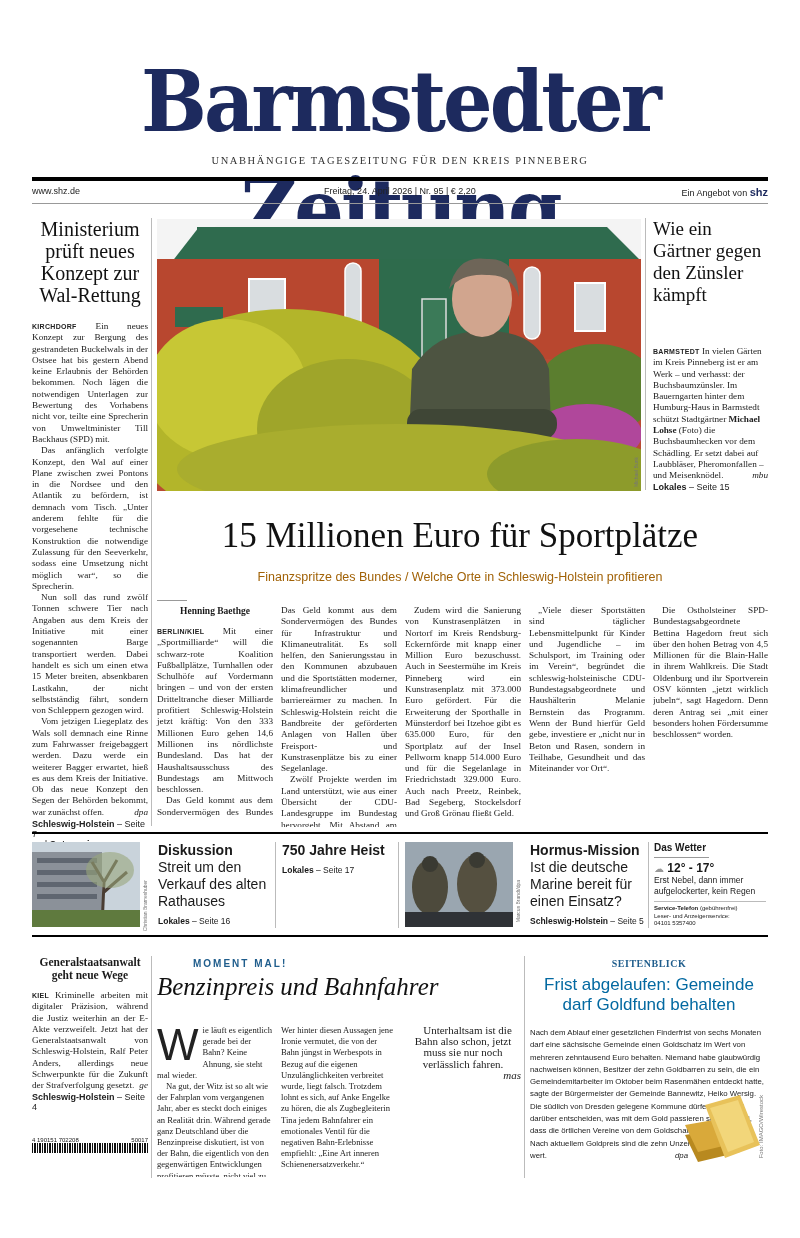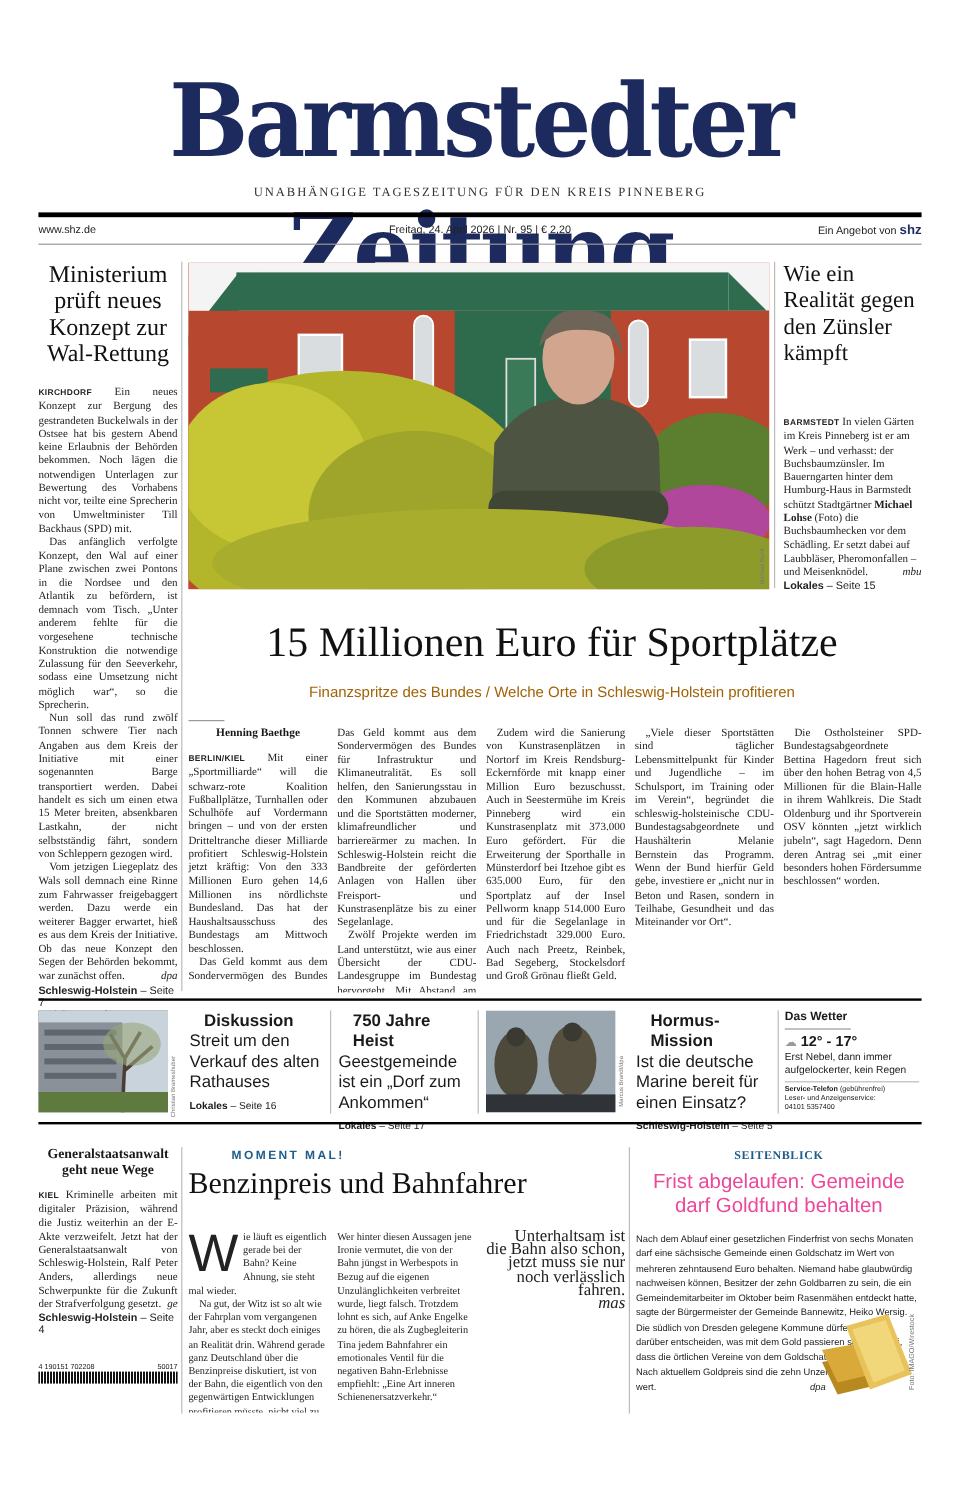--- a/index.html
+++ b/index.html
@@ -24,29 +24,29 @@
   .ref { font-family: "Liberation Sans", sans-serif; font-size: 9px; color: #222; }
   .ref b { font-weight: bold; }
   .kuerzel { font-style: italic; float: right; }
   .photo { left: 157px; top: 219px; width: 484px; height: 272px; overflow: hidden; background: #c0462d; }
   .lead-head { left: 150px; top: 516px; width: 620px; text-align: center; font-size: 35px; color: #111; }
   .lead-sub { left: 150px; top: 570px; width: 620px; text-align: center; font-family: "Liberation Sans", sans-serif; font-size: 12.5px; color: #a16207; }
   .col { position: absolute; }
   .byline { font-weight: bold; font-size: 9.5px; text-align: center; }
   .teaser-bar { left: 32px; top: 832px; width: 736px; height: 2px; background: #000; }
   .teaser-bar2 { left: 32px; top: 935px; width: 736px; height: 2px; background: #000; }
-  .teaser-title { font-family: "Liberation Sans", sans-serif; font-weight: bold; font-size: 14px; line-height: 17px; margin-left: 12px; }
+  .teaser-title { font-family: "Liberation Sans", sans-serif; font-weight: bold; font-size: 14px; line-height: 17px; }
   .teaser-text { font-family: "Liberation Sans", sans-serif; font-size: 14px; line-height: 17px; }
   .teaser-ref { font-family: "Liberation Sans", sans-serif; font-size: 8.5px; }
   .sans { font-family: "Liberation Sans", sans-serif; }
   .moment-label { font-family: "Liberation Sans", sans-serif; font-weight: bold; font-size: 10px; letter-spacing: 2px; color: #1f5d8c; margin-left: 36px; }
-  .moment-head { font-size: 25px; color: #111; }
+  .moment-head { font-style: italic; font-size: 25px; color: #111; }
   .dropcap { float: left; font-family: "Liberation Sans", sans-serif; font-size: 44px; line-height: 36px; margin: 2px 4px 0 0; }
   .seiten-label { font-weight: bold; font-size: 10px; letter-spacing: 0.5px; color: #1f5d8c; text-align: center; }
-  .seiten-head { font-family: "Liberation Sans", sans-serif; font-size: 17px; line-height: 20px; text-align: center; color: #ec4899; }
+  .seiten-head { font-family: "Liberation Sans", sans-serif; font-size: 17px; line-height: 20px; text-align: center; color: #0369a1; }
   .seiten-body { font-family: "Liberation Sans", sans-serif; font-size: 7.8px; line-height: 12.3px; color: #222; }
   .credit { font-family: "Liberation Sans", sans-serif; font-size: 5px; color: #777; writing-mode: vertical-rl; transform: rotate(180deg); }
 </style>
 </head>
 <body>
 
 <div class="abs masthead">Barmstedter Zeitung</div>
 <div class="abs tagline">UNABHÄNGIGE TAGESZEITUNG FÜR DEN KREIS PINNEBERG</div>
 <div class="abs rule-thick"></div>
 <div class="abs infobar">
@@ -95,21 +95,21 @@
     <path d="M292 70 Q300 35 330 40 Q360 38 362 78 Q355 55 330 56 Q305 54 292 70 Z" fill="#6e6558"></path>
     <rect x="250" y="190" width="150" height="30" rx="14" fill="#3f4636"></rect>
     <ellipse cx="240" cy="250" rx="220" ry="45" fill="#a9ad2e"></ellipse>
     <ellipse cx="420" cy="255" rx="90" ry="35" fill="#8d9b2b"></ellipse>
   </svg>
   <span class="credit abs" style="right:2px;bottom:4px;">Michael Bunk</span>
 </div>
 
 <div class="vr" style="left:645px;top:218px;height:272px;"></div>
 <div class="abs" style="left:653px;top:218px;width:115px;">
-  <div class="side-head" style="text-align:left;font-size:19px;line-height:22px;">Wie ein Realität gegen den Zünsler kämpft</div>
+  <div class="side-head" style="text-align:left;font-size:19px;line-height:22px;">Wie ein Gärtner gegen den Zünsler kämpft</div>
   <div class="body" style="margin-top:40px;text-align:left;">
     <p class="first"><span class="dateline">BARMSTEDT</span> <span>In vielen Gärten im Kreis Pinneberg ist er am Werk – und verhasst: der Buchsbaumzünsler. Im Bauerngarten hinter dem Humburg-Haus in Barmstedt schützt Stadtgärtner </span><b>Michael Lohse</b><span> (Foto) die Buchsbaumhecken vor dem Schädling. Er setzt dabei auf Laubbläser, Pheromonfallen – und Meisenknödel.</span> <span class="kuerzel">mbu</span></p>
   </div>
   <div class="ref"><b>Lokales</b><span> – Seite 15</span></div>
 </div>
 
 <div class="abs lead-head">15 Millionen Euro für Sportplätze</div>
 <div class="abs lead-sub">Finanzspritze des Bundes / Welche Orte in Schleswig-Holstein profitieren</div>
 
 <div class="col" style="left:157px;top:600px;width:116px;">
@@ -152,21 +152,20 @@
 </div>
 <span class="credit abs" style="left:142px;top:880px;">Christian Brameshuber</span>
 <div class="abs" style="left:158px;top:842px;width:112px;">
   <div class="teaser-title">Diskussion</div>
   <div class="teaser-text">Streit um den Verkauf des alten Rathauses</div>
   <div class="teaser-ref" style="margin-top:6px;"><b>Lokales</b><span> – Seite 16</span></div>
 </div>
 <div class="vr" style="left:275px;top:842px;height:86px;"></div>
 <div class="abs" style="left:282px;top:842px;width:112px;">
   <div class="teaser-title">750 Jahre Heist</div>
-  <div class="teaser-text">Geestgemeinde ist ein „Dorf zum Ankommen“</div>
   <div class="teaser-ref" style="margin-top:6px;"><b>Lokales</b><span> – Seite 17</span></div>
 </div>
 <div class="vr" style="left:398px;top:842px;height:86px;"></div>
 <div class="abs" style="left:405px;top:842px;width:108px;height:85px;">
   <svg width="108" height="85">
     <rect width="108" height="85" fill="#9aa6b0"></rect>
     <ellipse cx="25" cy="45" rx="18" ry="28" fill="#4d4a3c"></ellipse>
     <ellipse cx="72" cy="42" rx="20" ry="30" fill="#555040"></ellipse>
     <circle cx="25" cy="22" r="8" fill="#3a3a32"></circle>
     <circle cx="72" cy="18" r="8" fill="#3a3a32"></circle>
@@ -210,21 +209,21 @@
   <div class="moment-label">MOMENT MAL!</div>
   <div class="moment-head" style="margin-top:4px;">Benzinpreis und Bahnfahrer</div>
 </div>
 <div class="col body" style="left:157px;top:1025px;width:116px;height:152px;overflow:hidden;font-size:8.6px;line-height:11.2px;text-align:left;">
   <span class="dropcap">W</span><span>ie läuft es eigentlich gerade bei der Bahn? Keine Ahnung, sie steht mal wieder.</span>
   <p>Na gut, der Witz ist so alt wie der Fahrplan vom vergangenen Jahr, aber es steckt doch einiges an Realität drin. Während gerade ganz Deutschland über die Benzinpreise diskutiert, ist von der Bahn, die eigentlich von den gegenwärtigen Entwicklungen profitieren müsste, nicht viel zu hören. Obwohl, Moment mal, da gibt es was: Laut einer Mobilitätsstudie, die gerade veröffentlicht wurde, versucht jeder dritte Deutsche, Fahrten mit der Bahn zu vermeiden. Diese Aussage wird mit dem Zusatz „wenn irgend möglich“ verknüpft, der das Dilemma beschreibt: Was bleibt eigentlich, wenn die Bahn zu spät ist und das Auto zu teuer?</p>
 </div>
 <div class="col body" style="left:281px;top:1025px;width:116px;height:152px;overflow:hidden;font-size:8.6px;line-height:11.2px;text-align:left;">
   <p class="first">Wer hinter diesen Aussagen jene Ironie vermutet, die von der Bahn jüngst in Werbespots in Bezug auf die eigenen Unzulänglichkeiten verbreitet wurde, liegt falsch. Trotzdem lohnt es sich, auf Anke Engelke zu hören, die als Zugbegleiterin Tina jedem Bahnfahrer ein emotionales Ventil für die negativen Bahn-Erlebnisse empfiehlt: „Eine Art inneren Schienenersatzverkehr.“</p>
 </div>
-<div class="col body" style="left:405px;top:1025px;width:116px;height:152px;overflow:hidden;font-size:14px;line-height:11.2px;text-align:right;">
+<div class="col body" style="left:405px;top:1025px;width:116px;height:152px;overflow:hidden;font-size:11px;line-height:11.2px;text-align:center;">
   <p>Unterhaltsam ist die Bahn also schon, jetzt muss sie nur noch verlässlich fahren.</p>
   <span class="kuerzel">mas</span>
 </div>
 <div class="vr" style="left:524px;top:956px;height:222px;"></div>
 
 <div class="abs" style="left:530px;top:958px;width:238px;">
   <div class="seiten-label">SEITENBLICK</div>
   <div class="seiten-head" style="margin-top:6px;">Frist abgelaufen: Gemeinde darf Goldfund behalten</div>
   <div class="seiten-body" style="margin-top:12px;">
     <span>Nach dem Ablauf einer gesetzlichen Finderfrist von sechs Monaten darf eine sächsische Gemeinde einen Goldschatz im Wert von mehreren zehntausend Euro behalten. Niemand habe glaubwürdig nachweisen können, Besitzer der zehn Goldbarren zu sein, die ein Gemeindemitarbeiter im Oktober beim Rasenmähen entdeckt hatte, sagte der Bürgermeister der Gemeinde Bannewitz, Heiko Wersig. Die südlich von Dresden gelegene Kommune dürfe nun selbst darüber entscheiden, was mit dem Gold passieren soll. Plan sei, dass die örtlichen Vereine von dem Goldschatz profitieren sollen. Nach aktuellem Goldpreis sind die zehn Unzen rund 40.000 Euro wert.</span>

